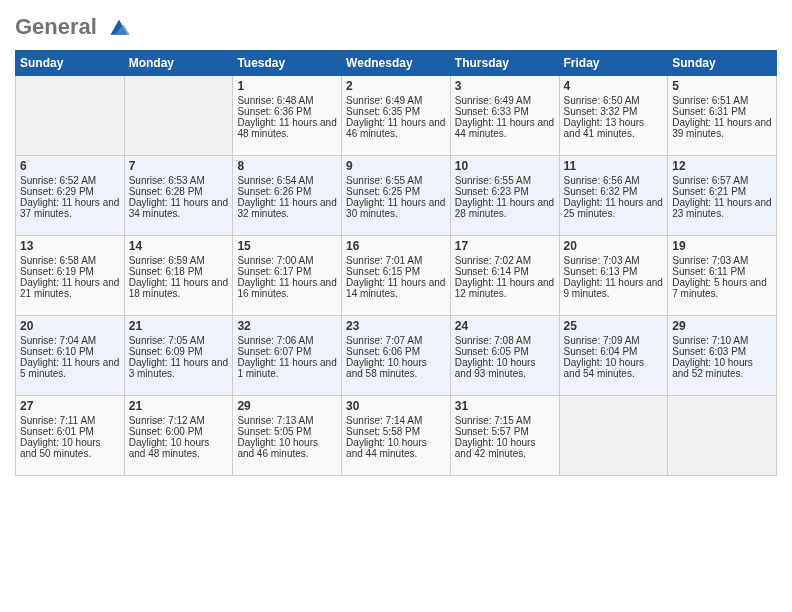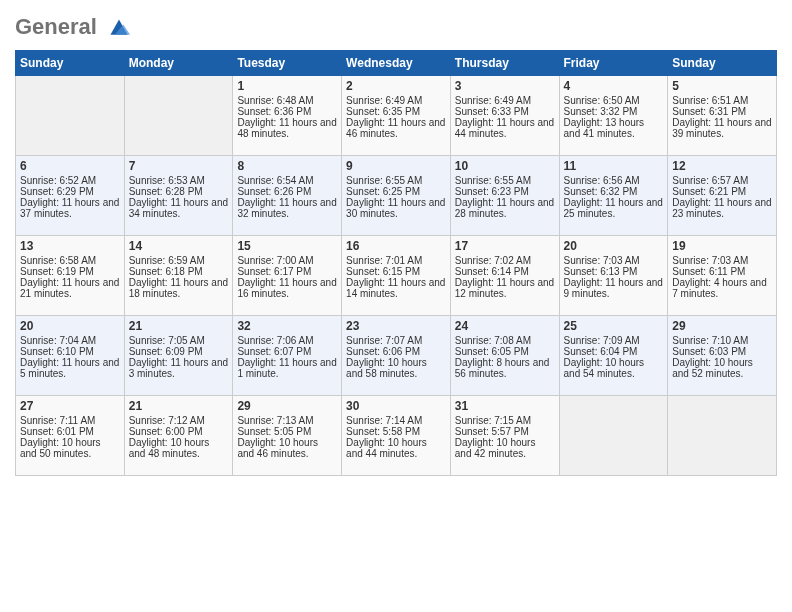--- a/index.html
+++ b/index.html
@@ -188,21 +188,21 @@
         <span>Sunrise: 7:02 AM</span><br>
         <span>Sunset: 6:14 PM</span><br>
         <span>Daylight: 11 hours and 12 minutes.</span></td>
         <td><span class="day-num">20</span>
         <span>Sunrise: 7:03 AM</span><br>
         <span>Sunset: 6:13 PM</span><br>
         <span>Daylight: 11 hours and 9 minutes.</span></td>
         <td><span class="day-num">19</span>
         <span>Sunrise: 7:03 AM</span><br>
         <span>Sunset: 6:11 PM</span><br>
-        <span>Daylight: 4 hours and 7 minutes.</span></td>
+        <span>Daylight: 5 hours and 7 minutes.</span></td>
       </tr>
       <tr>
         <td><span class="day-num">20</span>
         <span>Sunrise: 7:04 AM</span><br>
         <span>Sunset: 6:10 PM</span><br>
         <span>Daylight: 11 hours and 5 minutes.</span></td>
         <td><span class="day-num">21</span>
         <span>Sunrise: 7:05 AM</span><br>
         <span>Sunset: 6:09 PM</span><br>
         <span>Daylight: 11 hours and 3 minutes.</span></td>
@@ -210,21 +210,21 @@
         <span>Sunrise: 7:06 AM</span><br>
         <span>Sunset: 6:07 PM</span><br>
         <span>Daylight: 11 hours and 1 minute.</span></td>
         <td><span class="day-num">23</span>
         <span>Sunrise: 7:07 AM</span><br>
         <span>Sunset: 6:06 PM</span><br>
         <span>Daylight: 10 hours and 58 minutes.</span></td>
         <td><span class="day-num">24</span>
         <span>Sunrise: 7:08 AM</span><br>
         <span>Sunset: 6:05 PM</span><br>
-        <span>Daylight: 8 hours and 56 minutes.</span></td>
+        <span>Daylight: 10 hours and 93 minutes.</span></td>
         <td><span class="day-num">25</span>
         <span>Sunrise: 7:09 AM</span><br>
         <span>Sunset: 6:04 PM</span><br>
         <span>Daylight: 10 hours and 54 minutes.</span></td>
         <td><span class="day-num">29</span>
         <span>Sunrise: 7:10 AM</span><br>
         <span>Sunset: 6:03 PM</span><br>
         <span>Daylight: 10 hours and 52 minutes.</span></td>
       </tr>
       <tr>

